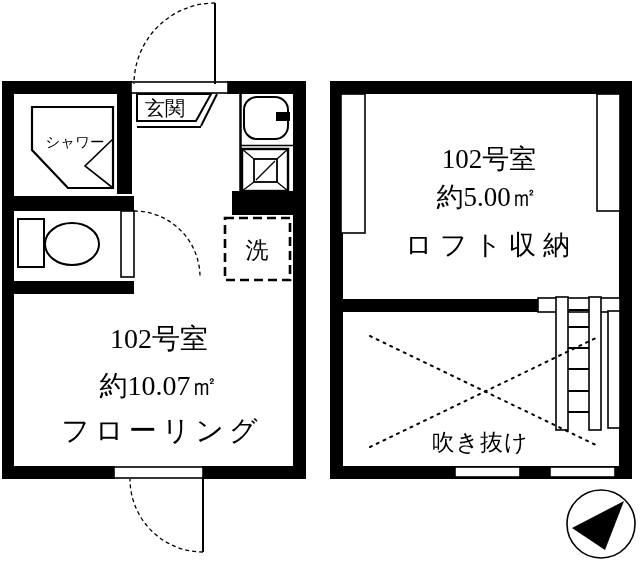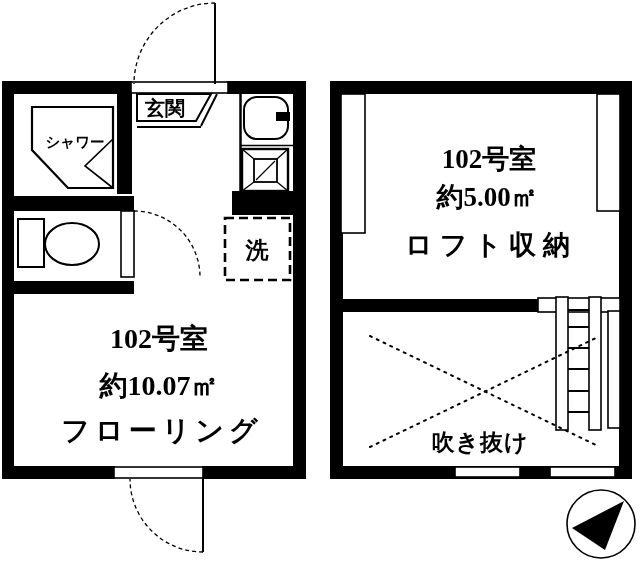--- a/index.html
+++ b/index.html
@@ -1,16 +1,16 @@
 <!DOCTYPE html>
 <html><head>
 <meta charset="utf-8">
 <style>
   html,body{margin:0;padding:0;background:#ffffff;}
-  .stage{position:relative;width:640px;height:561px;background:#ffffff;overflow:hidden;font-weight:bold;}
+  .stage{position:relative;width:640px;height:561px;background:#ffffff;overflow:hidden;}
   svg{position:absolute;left:0;top:0;}
   .wall{fill:#000000;stroke:none;}
   .wframe{fill:#ffffff;stroke:#000000;stroke-width:1.6;}
   .fix{fill:#ffffff;stroke:#000000;stroke-width:2;}
   .ln{fill:none;stroke:#000000;}
   text{font-family:"Liberation Serif","DejaVu Serif",serif;fill:#000000;}
   .roomlabel{font-size:28px;}
   .roomlabel-r{font-size:27px;}
   .small{font-size:14.5px;}
   .genkan{font-size:20px;}

